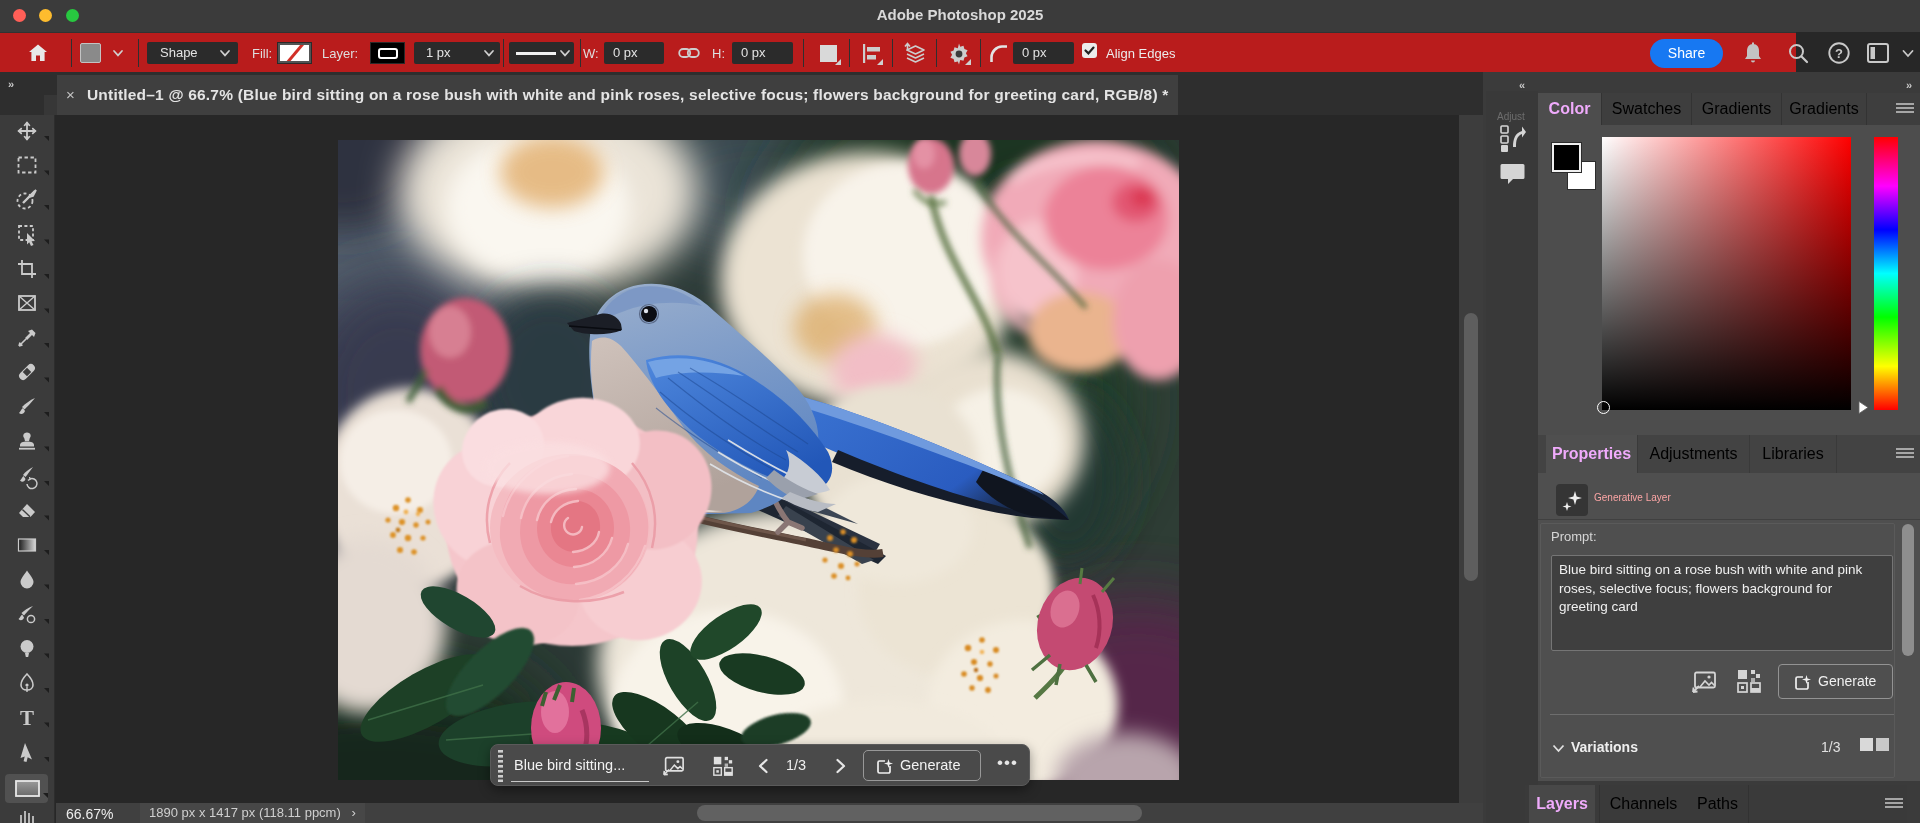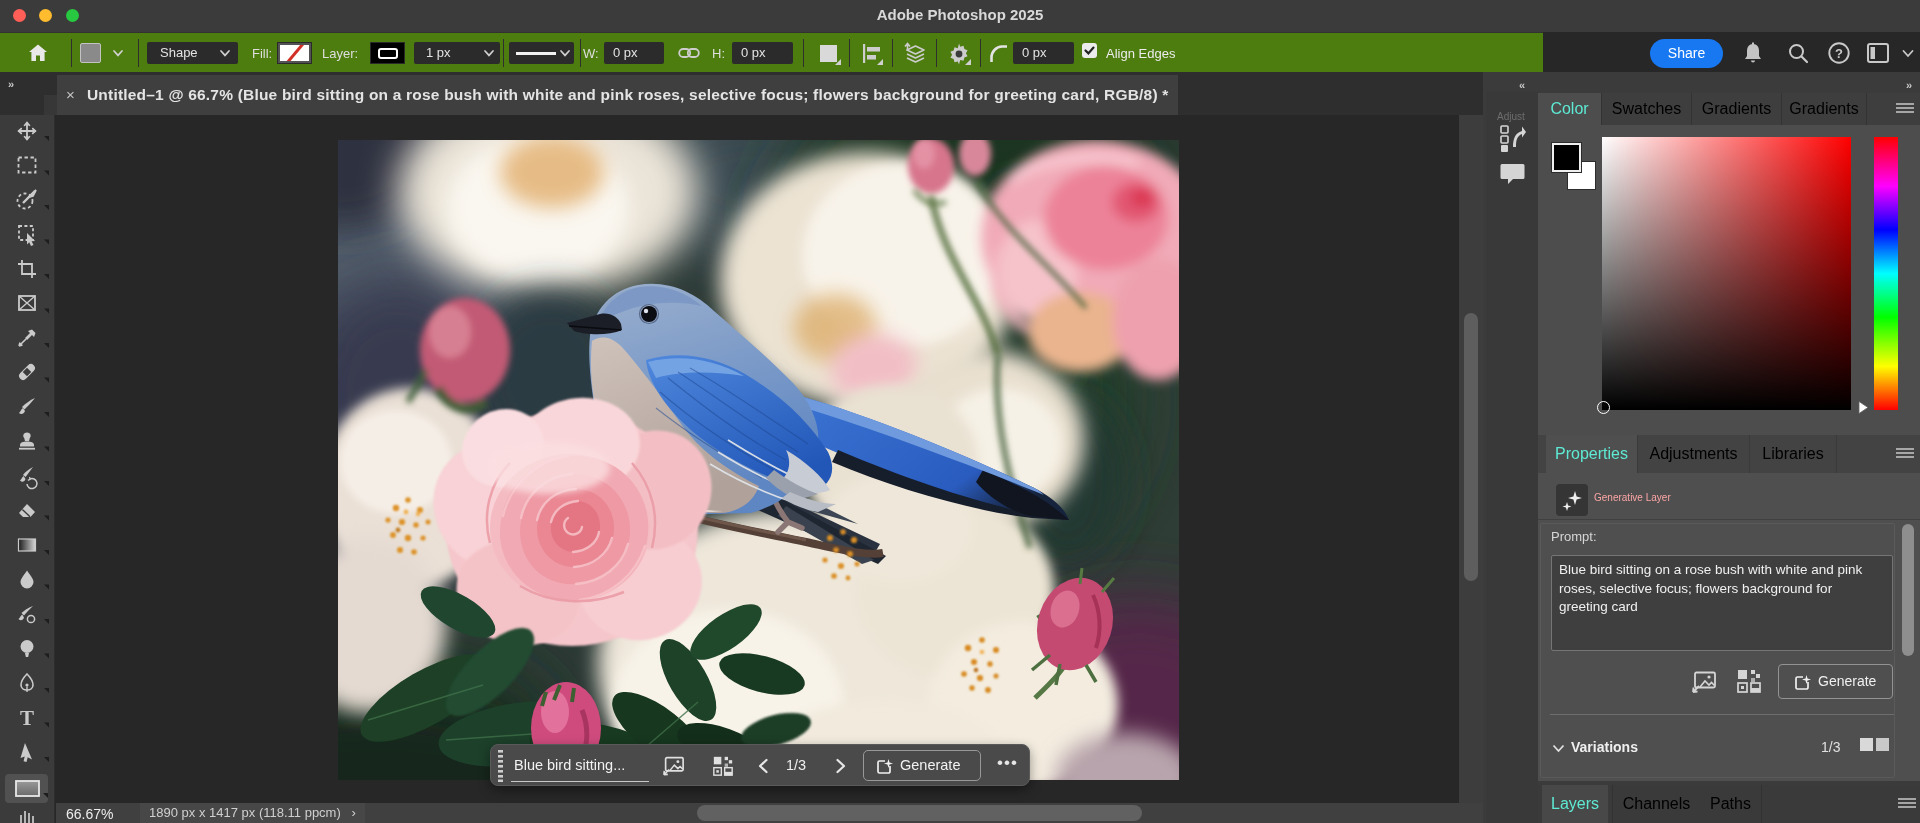--- a/index.html
+++ b/index.html
@@ -6,21 +6,21 @@
 html,body { width:1920px; height:823px; overflow:hidden; background:#272727; }
 body, input, button { font-family:"Liberation Sans", sans-serif; }
 #app { position:absolute; left:0; top:0; width:1920px; height:823px; }
 
 
 #titlebar { position:absolute; left:0; top:0; width:1920px; height:32px; background:#3b3b3b; }
 .tl { position:absolute; top:9px; width:13px; height:13px; border-radius:50%; }
 #titlebar .t { position:absolute; top:6px; width:100%; text-align:center; color:#d9d9d9; font-size:15px;font-weight:bold; }
 
 
-#optionsbar { position:absolute; left:0; top:32px; width:1543px; height:40px; background:#4d7c0f; border-top:1px solid #323232; }
+#optionsbar { position:absolute; left:0; top:32px; width:1796px; height:40px; background:#b91c1c; border-top:1px solid #323232; }
 .obtext { position:absolute; color:#dedede; font-size:13px; top:13px; }
 .obfield { position:absolute; top:9px; height:22px; background:#2b2b2b; border-radius:2px; color:#e3e3e3; font-size:13px; line-height:22px; }
 .obdiv { position:absolute; top:6px; height:28px; width:1px; background:#2f2f2f; }
 .obicon { position:absolute; }
 
 
 #tabbar { position:absolute; left:0; top:72px; width:1483px; height:43px; background:#2e2e2e; }
 #doctab { position:absolute; left:57px; top:3px; width:1121px; height:40px; background:#3f3f3f; color:#e4e4e4; font-size:15.5px; font-weight:bold; letter-spacing:0.2px; line-height:40px; white-space:nowrap; overflow:hidden; }
 #doctab .x { font-weight:normal; color:#c4c4c4; font-size:15px; margin:0 12px 0 9px; }
 
@@ -39,32 +39,32 @@
 #statusbar { position:absolute; left:56px; top:803px; width:1427px; height:20px; background:#404040; }
 #hthumb { position:absolute; left:641px; top:2px; width:445px; height:16px; background:#616161; border-radius:8px; }
 
 
 #ctxbar { position:absolute; left:434px; top:629px; width:540px; height:42px; background:#4a4a4a; border:1px solid #5a5a5a; border-radius:8px; box-shadow:0 4px 12px rgba(0,0,0,.4); color:#ededed; font-size:14px; }
 
 
 #rightarea { position:absolute; left:1483px; top:72px; width:437px; height:751px; background:#3b3b3b; }
 #iconstrip { position:absolute; left:3px; top:19px; width:52px; height:732px; background:#393939; }
 .ptab { position:absolute; top:0; height:100%; text-align:center; }
-.ptab.sel { color:#5eead4; font-weight:normal; }
+.ptab.sel { color:#f0abfc; font-weight:bold; }
 .hamb { position:absolute; width:18px; height:12px; }
 
 #colorpanel { position:absolute; left:55px; top:21px; width:382px; height:362px; }
 #colortabs { position:absolute; left:0; top:0; width:382px; height:32px; background:#3e3e3e; }
 #colorbody { position:absolute; left:0; top:32px; width:382px; height:330px; background:#4d4d4d; }
 
 #proppanel { position:absolute; left:55px; top:363px; width:382px; height:346px; }
 #proptabs { position:absolute; left:0; top:0; width:382px; height:38px; background:#434343; }
 #propbody { position:absolute; left:0; top:38px; width:382px; height:308px; background:#4f4f4f; }
 
-#layertabs { position:absolute; left:55px; top:713px; width:382px; height:38px; background:#3a3a3a; }
+#layertabs { position:absolute; left:42px; top:713px; width:382px; height:38px; background:#3a3a3a; }
 </style>
 </head>
 <body>
 <div id="app">
 
   <div id="titlebar">
     <div class="tl" style="left:13px; background:#ff5f57;"></div>
     <div class="tl" style="left:39px; background:#febc2e;"></div>
     <div class="tl" style="left:66px; background:#28c840;"></div>
     <div class="t">Adobe Photoshop 2025</div>

